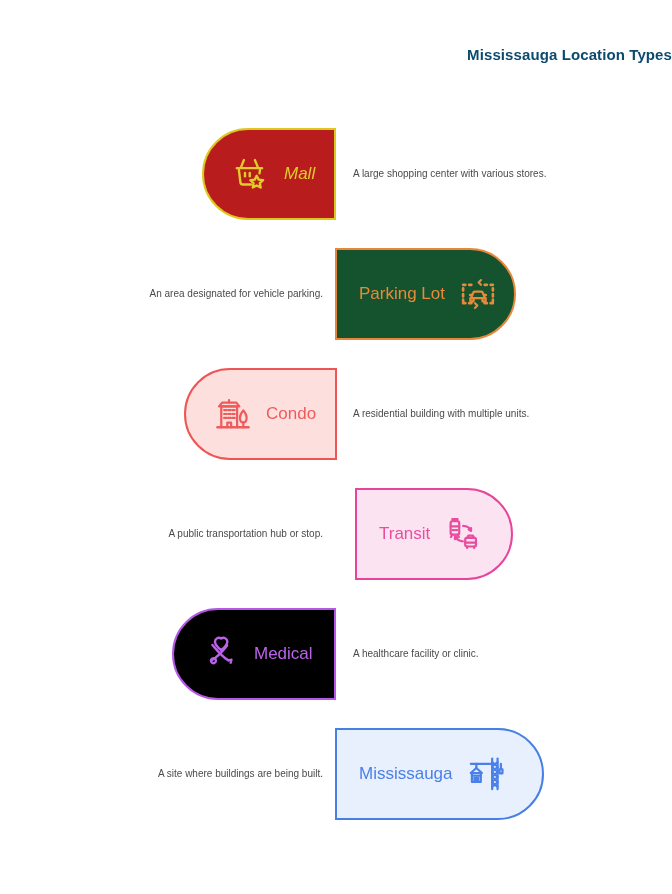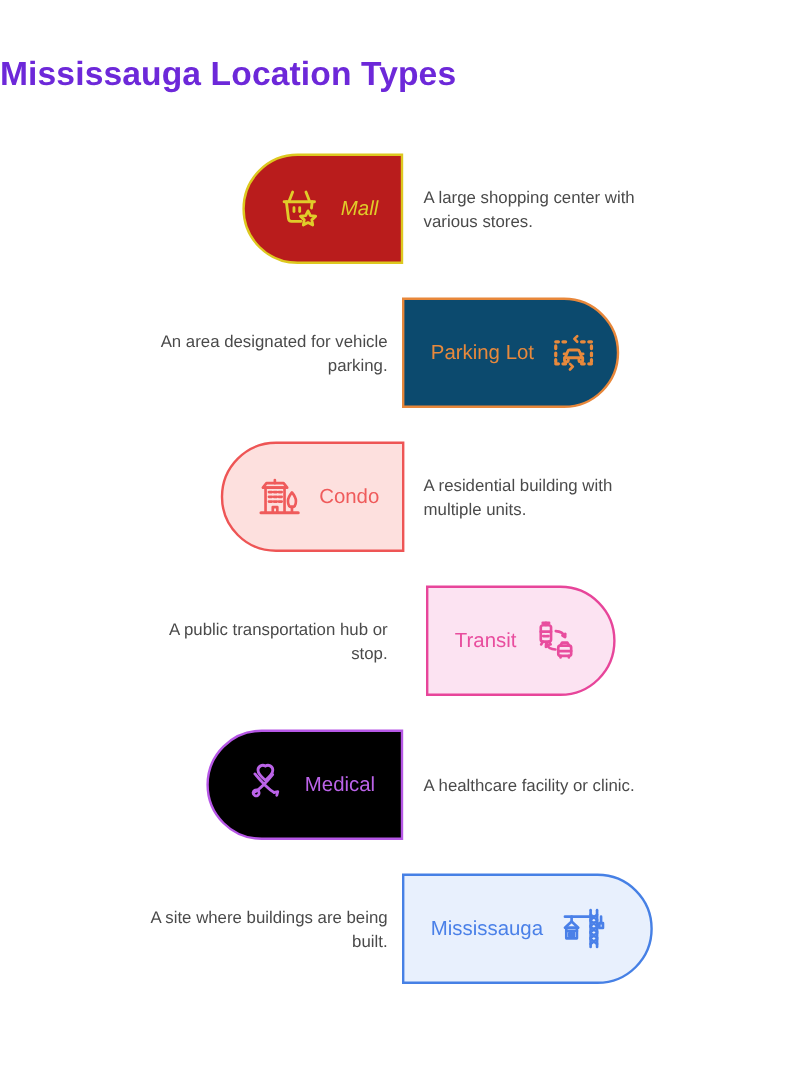--- a/index.html
+++ b/index.html
@@ -13,24 +13,24 @@
     font-family: "Liberation Sans", sans-serif;
     overflow: hidden;
     position: relative;
   }
 
   #page-title {
     position: absolute;
     top: 46px;
     left: 0;
     width: 672px;
-    text-align: left;
-    font-size: 28px;
+    text-align: right;
+    font-size: 15px;
     font-weight: bold;
-    color: #6d28d9;
+    color: #0c4a6e;
     letter-spacing: 0.1px;
   }
 
   .rows {
     position: absolute;
     top: 128px;
     left: 0;
     width: 672px;
   }
 
@@ -83,21 +83,21 @@
   .row.left .card-label { margin-left: 14px; }
   .row.right .card-label { order: -1; margin-right: 14px; }
 
   
   .desc {
     position: absolute;
     top: 0;
     height: 92px;
     display: flex;
     align-items: center;
-    font-size: 14px;
+    font-size: 10px;
     line-height: 1.45;
     color: #4a4a4a;
     box-sizing: border-box;
   }
   .row.left .desc {
     left: 353px;
     width: 205px;
     text-align: left;
   }
   .row.right .desc {
@@ -138,21 +138,21 @@
         </svg>
       </span>
       <span class="card-label" style="color:#e0cc2a;">Mall</span>
     </div>
     <div class="desc">
       <span>A large shopping center with various stores.</span>
     </div>
   </div>
 
   <div class="row right row-park">
-    <div class="card" style="background:#0c4a6e;border-color:#e8873a;">
+    <div class="card" style="background:#14532d;border-color:#e8873a;">
       <span class="card-icon">
         <svg viewBox="0 0 24 24" fill="none" stroke="#e8893c" stroke-width="1.5" stroke-linecap="round" stroke-linejoin="round">
           <path d="M2.6 6.2 h1.4 M6.4 6.2 h1.4 M16.2 6.2 h1.4 M20 6.2 h1.4" stroke-width="1.7" stroke-dasharray="0.1 0"></path>
           <path d="M2.6 17.8 h1.4 M6.4 17.8 h1.4 M16.2 17.8 h1.4 M20 17.8 h1.4" stroke-width="1.7"></path>
           <path d="M2.6 8.4 v1.4 M2.6 12.1 v1.4 M2.6 15.6 v1.1" stroke-width="1.7"></path>
           <path d="M21.4 8.4 v1.4 M21.4 12.1 v1.4 M21.4 15.6 v1.1" stroke-width="1.7"></path>
           <path d="M13.9 6.2 l-1.5 -1.5 1.5 -1.5" stroke-width="1.4"></path>
           <path d="M10.1 17.8 l1.5 1.5 -1.5 1.5" stroke-width="1.4"></path>
           <path d="M7.2 14.6 h9.6 v1.6 a0.5 0.5 0 0 1 -0.5 0.5 h-1 a0.5 0.5 0 0 1 -0.5 -0.5 v-0.6
                    M7.2 14.6 v1.6 a0.5 0.5 0 0 0 0.5 0.5 h1 a0.5 0.5 0 0 0 0.5 -0.5 v-0.6"></path>

